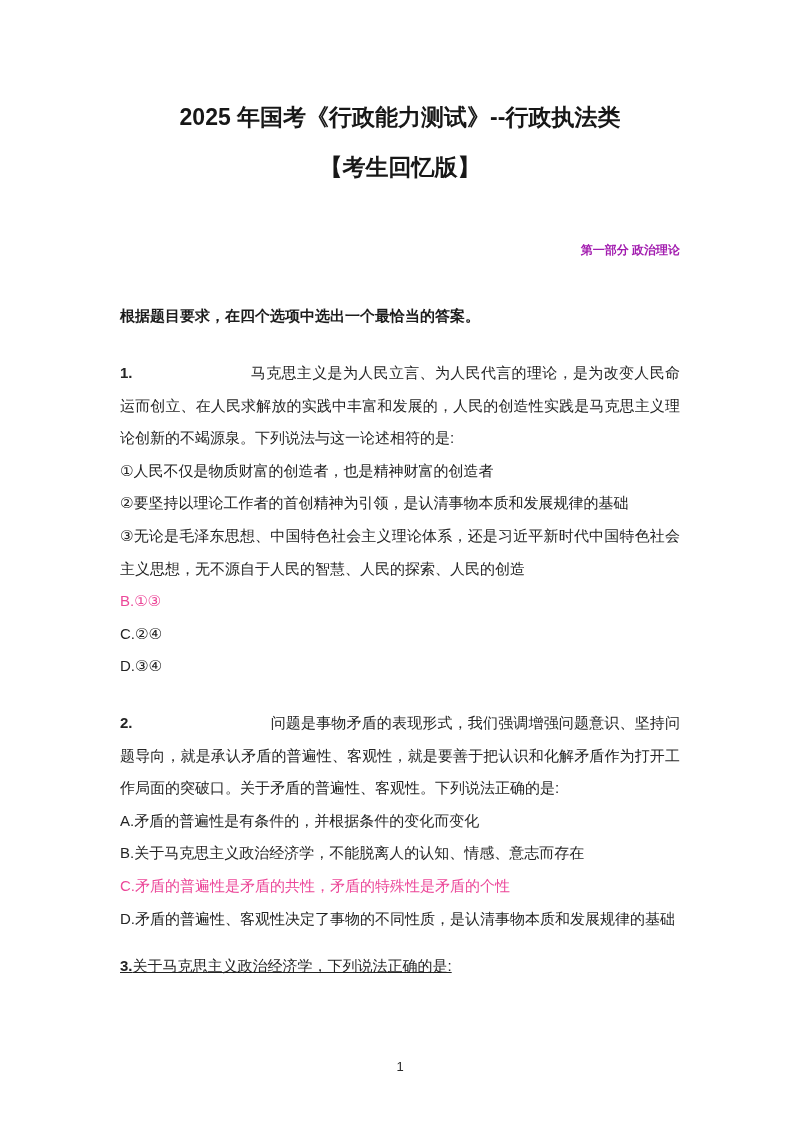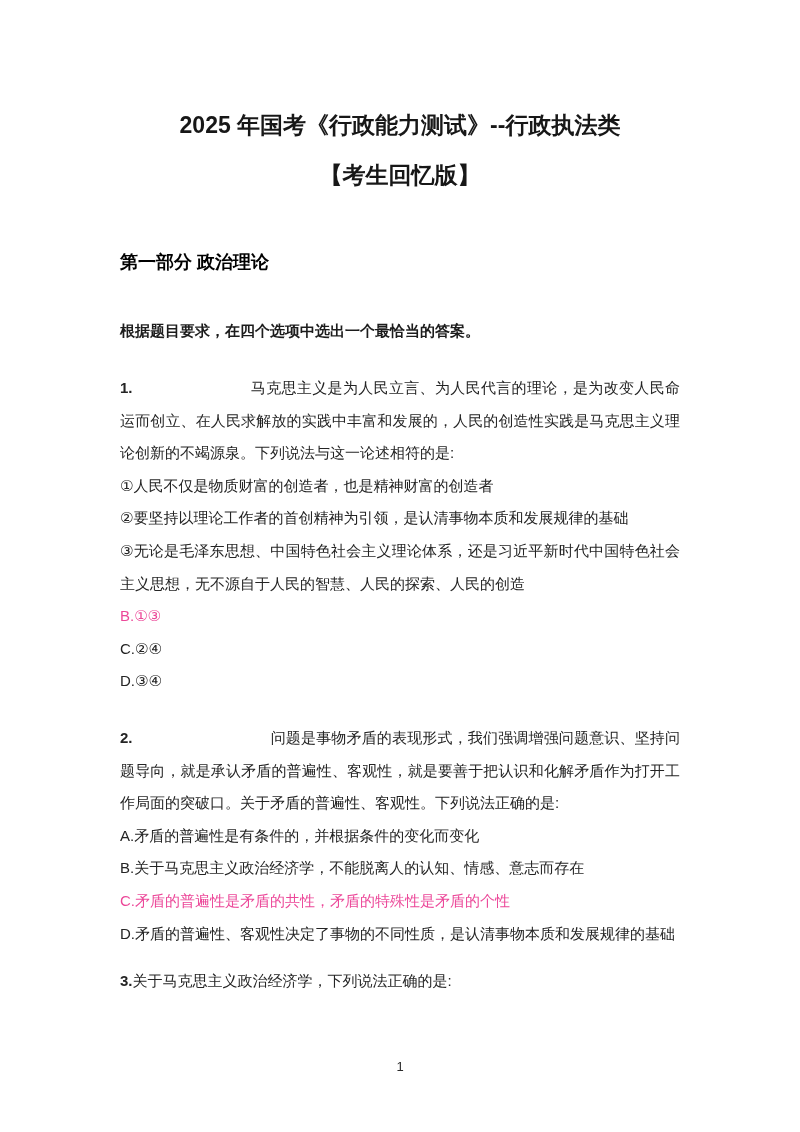--- a/index.html
+++ b/index.html
@@ -11,53 +11,53 @@
     position: relative;
     width: 800px;
     height: 1132px;
     background: #ffffff;
     font-family: "Liberation Sans", "DejaVu Sans", sans-serif;
     color: #212121;
     overflow: hidden;
     box-sizing: border-box;
   }
   .content {
-    padding: 8px 120px;
+    padding: 0 120px;
   }
   .doc-title {
     margin: 0;
     text-align: center;
     font-size: 23px;
     font-weight: bold;
     line-height: 50px;
     color: #171717;
   }
   .doc-title.first {
     padding-top: 92px;
   }
   .section-heading {
     margin: 50px 0 0 0;
-    text-align: left;
-    font-size: 18px;
+    text-align: right;
+    font-size: 12px;
     font-weight: bold;
-    color: #000000;
+    color: #a21caf;
   }
   .instruction {
     margin: 46px 0 16px 0;
     font-size: 15px;
     font-weight: bold;
     line-height: 22px;
     color: #1c1c1c;
   }
   .q-block {
     margin: 0;
   }
   .q-block.q1 { margin-top: 30px; }
   .q-block.q2 { margin-top: 24px; }
-  .q-block.q3 { margin-top: 15px; }
+  .q-block.q3 { margin-top: 15px; text-decoration: underline; }
   .stem, .statement, .option {
     margin: 0;
     font-size: 15px;
     line-height: 32.6px;
     text-align: justify;
     color: #242424;
   }
   .option { text-align: left; }
   .qnum {
     font-weight: bold;

